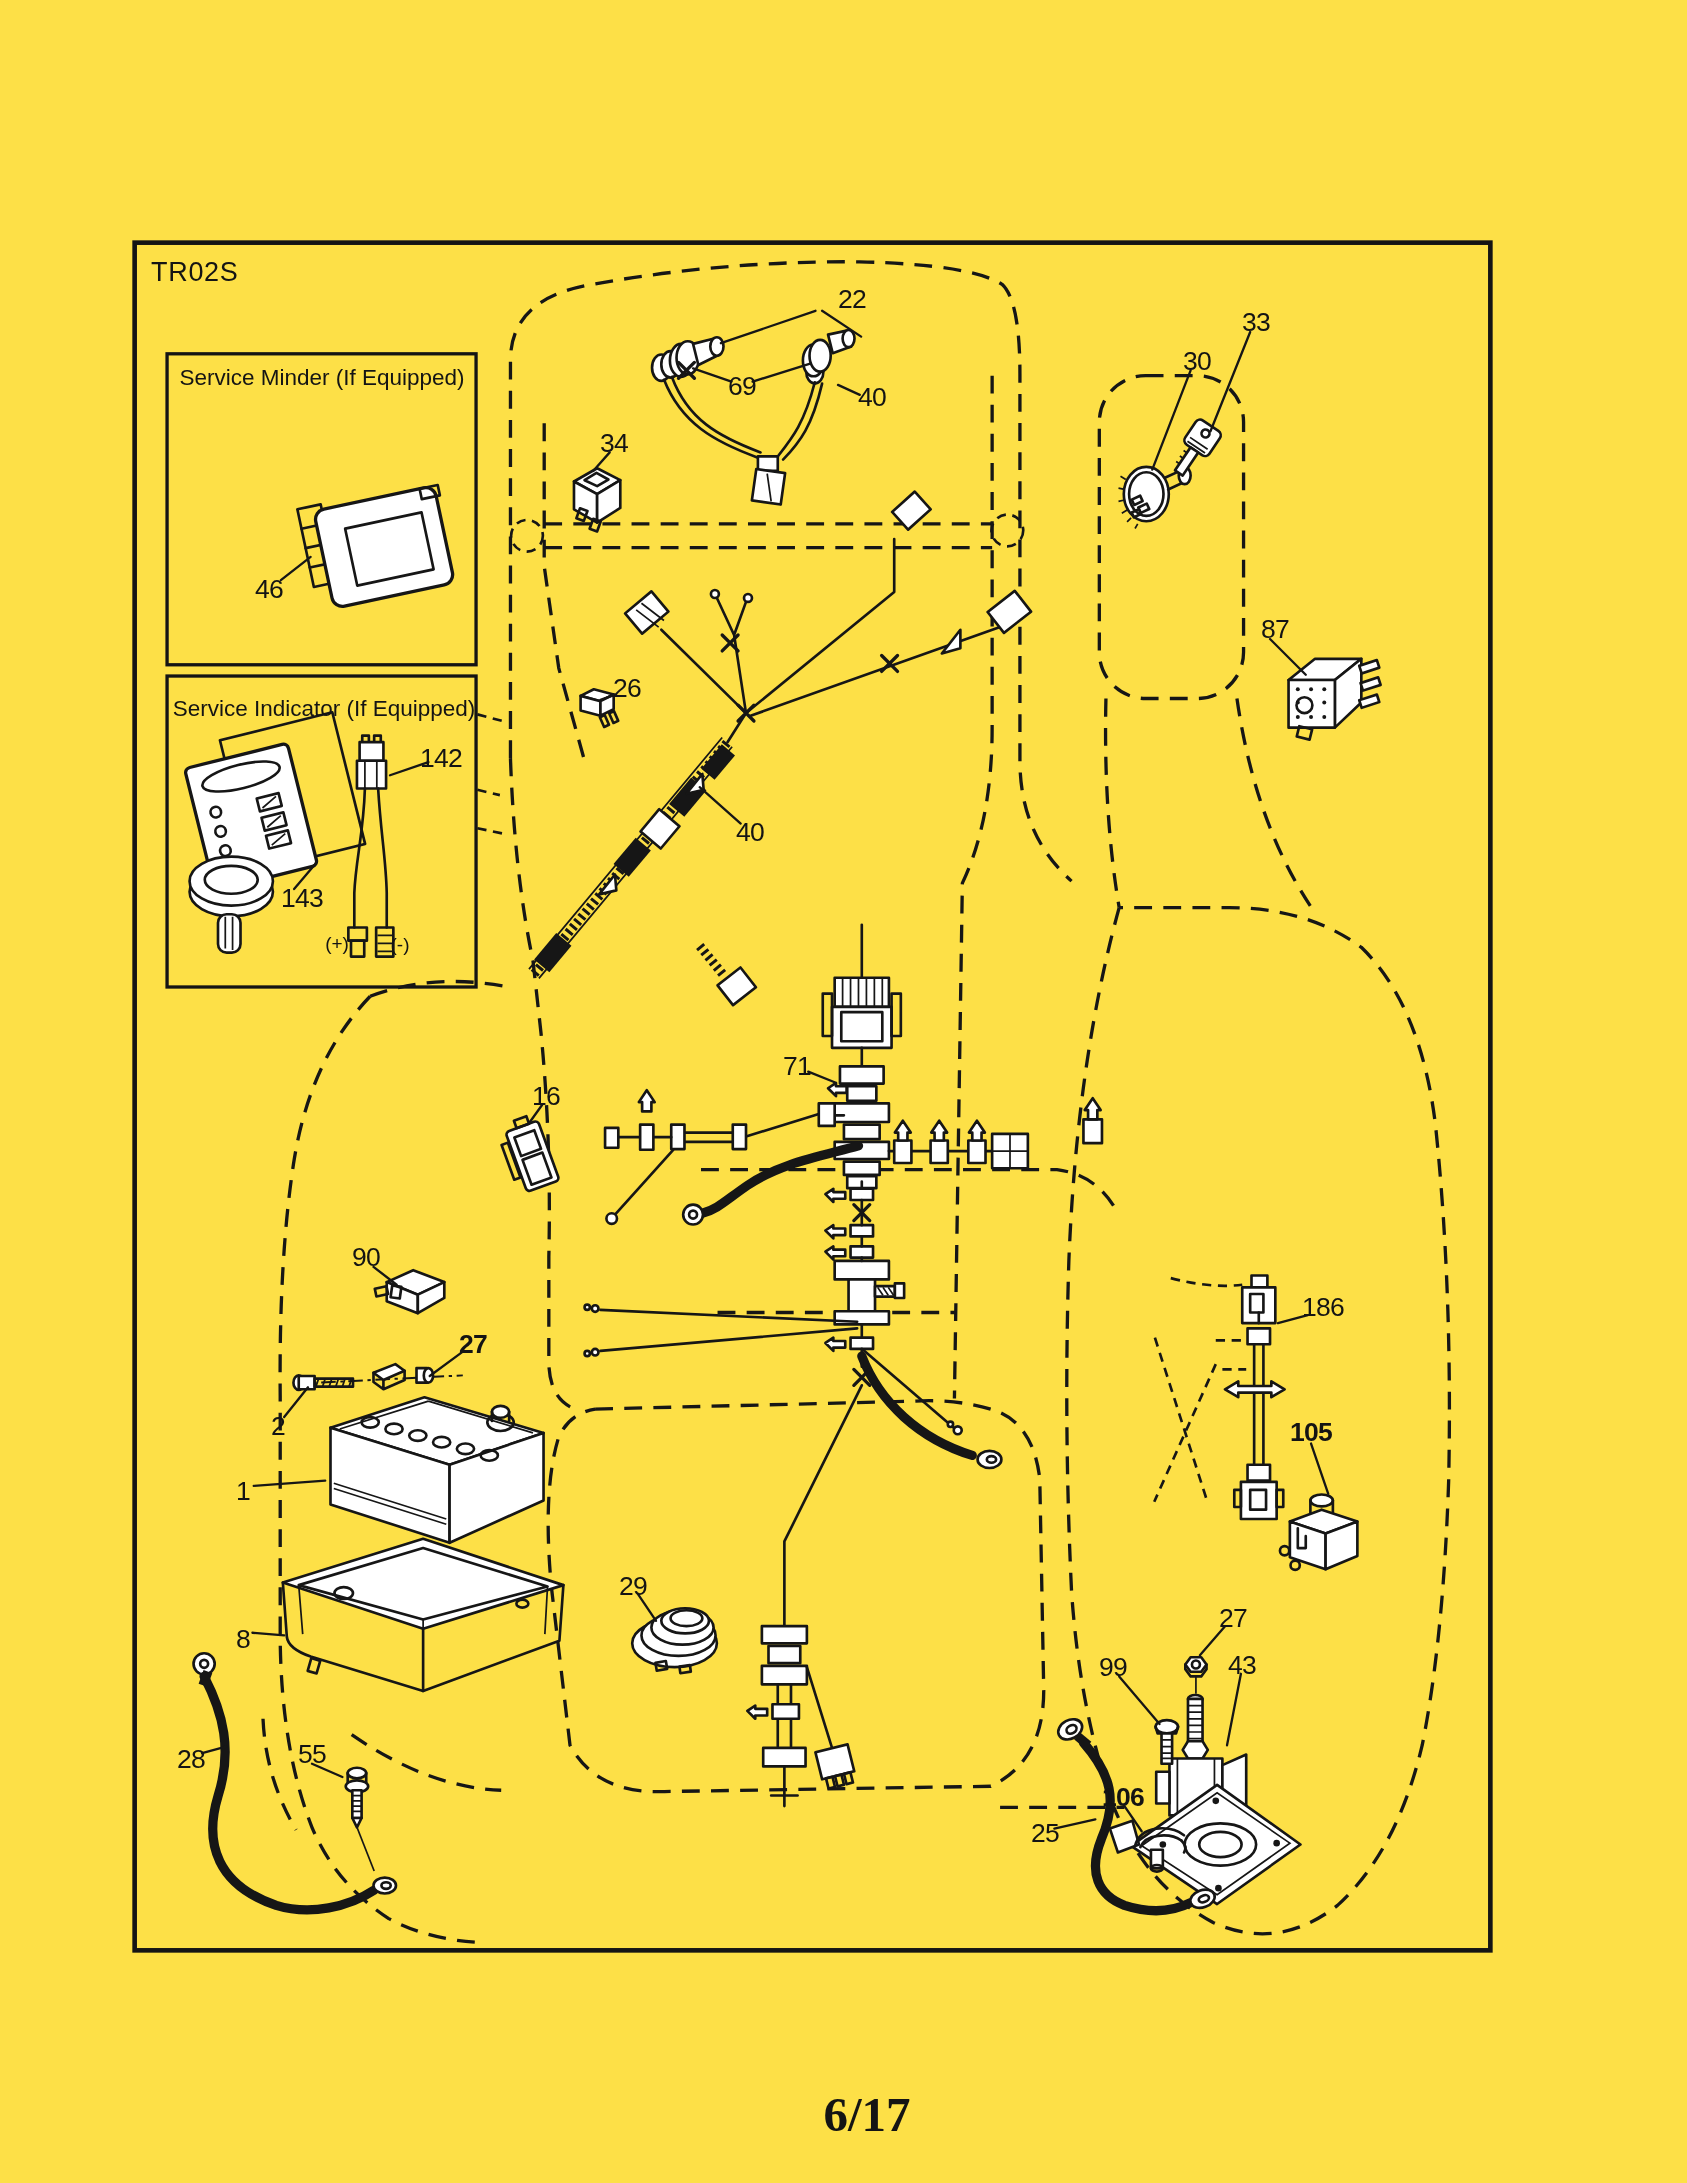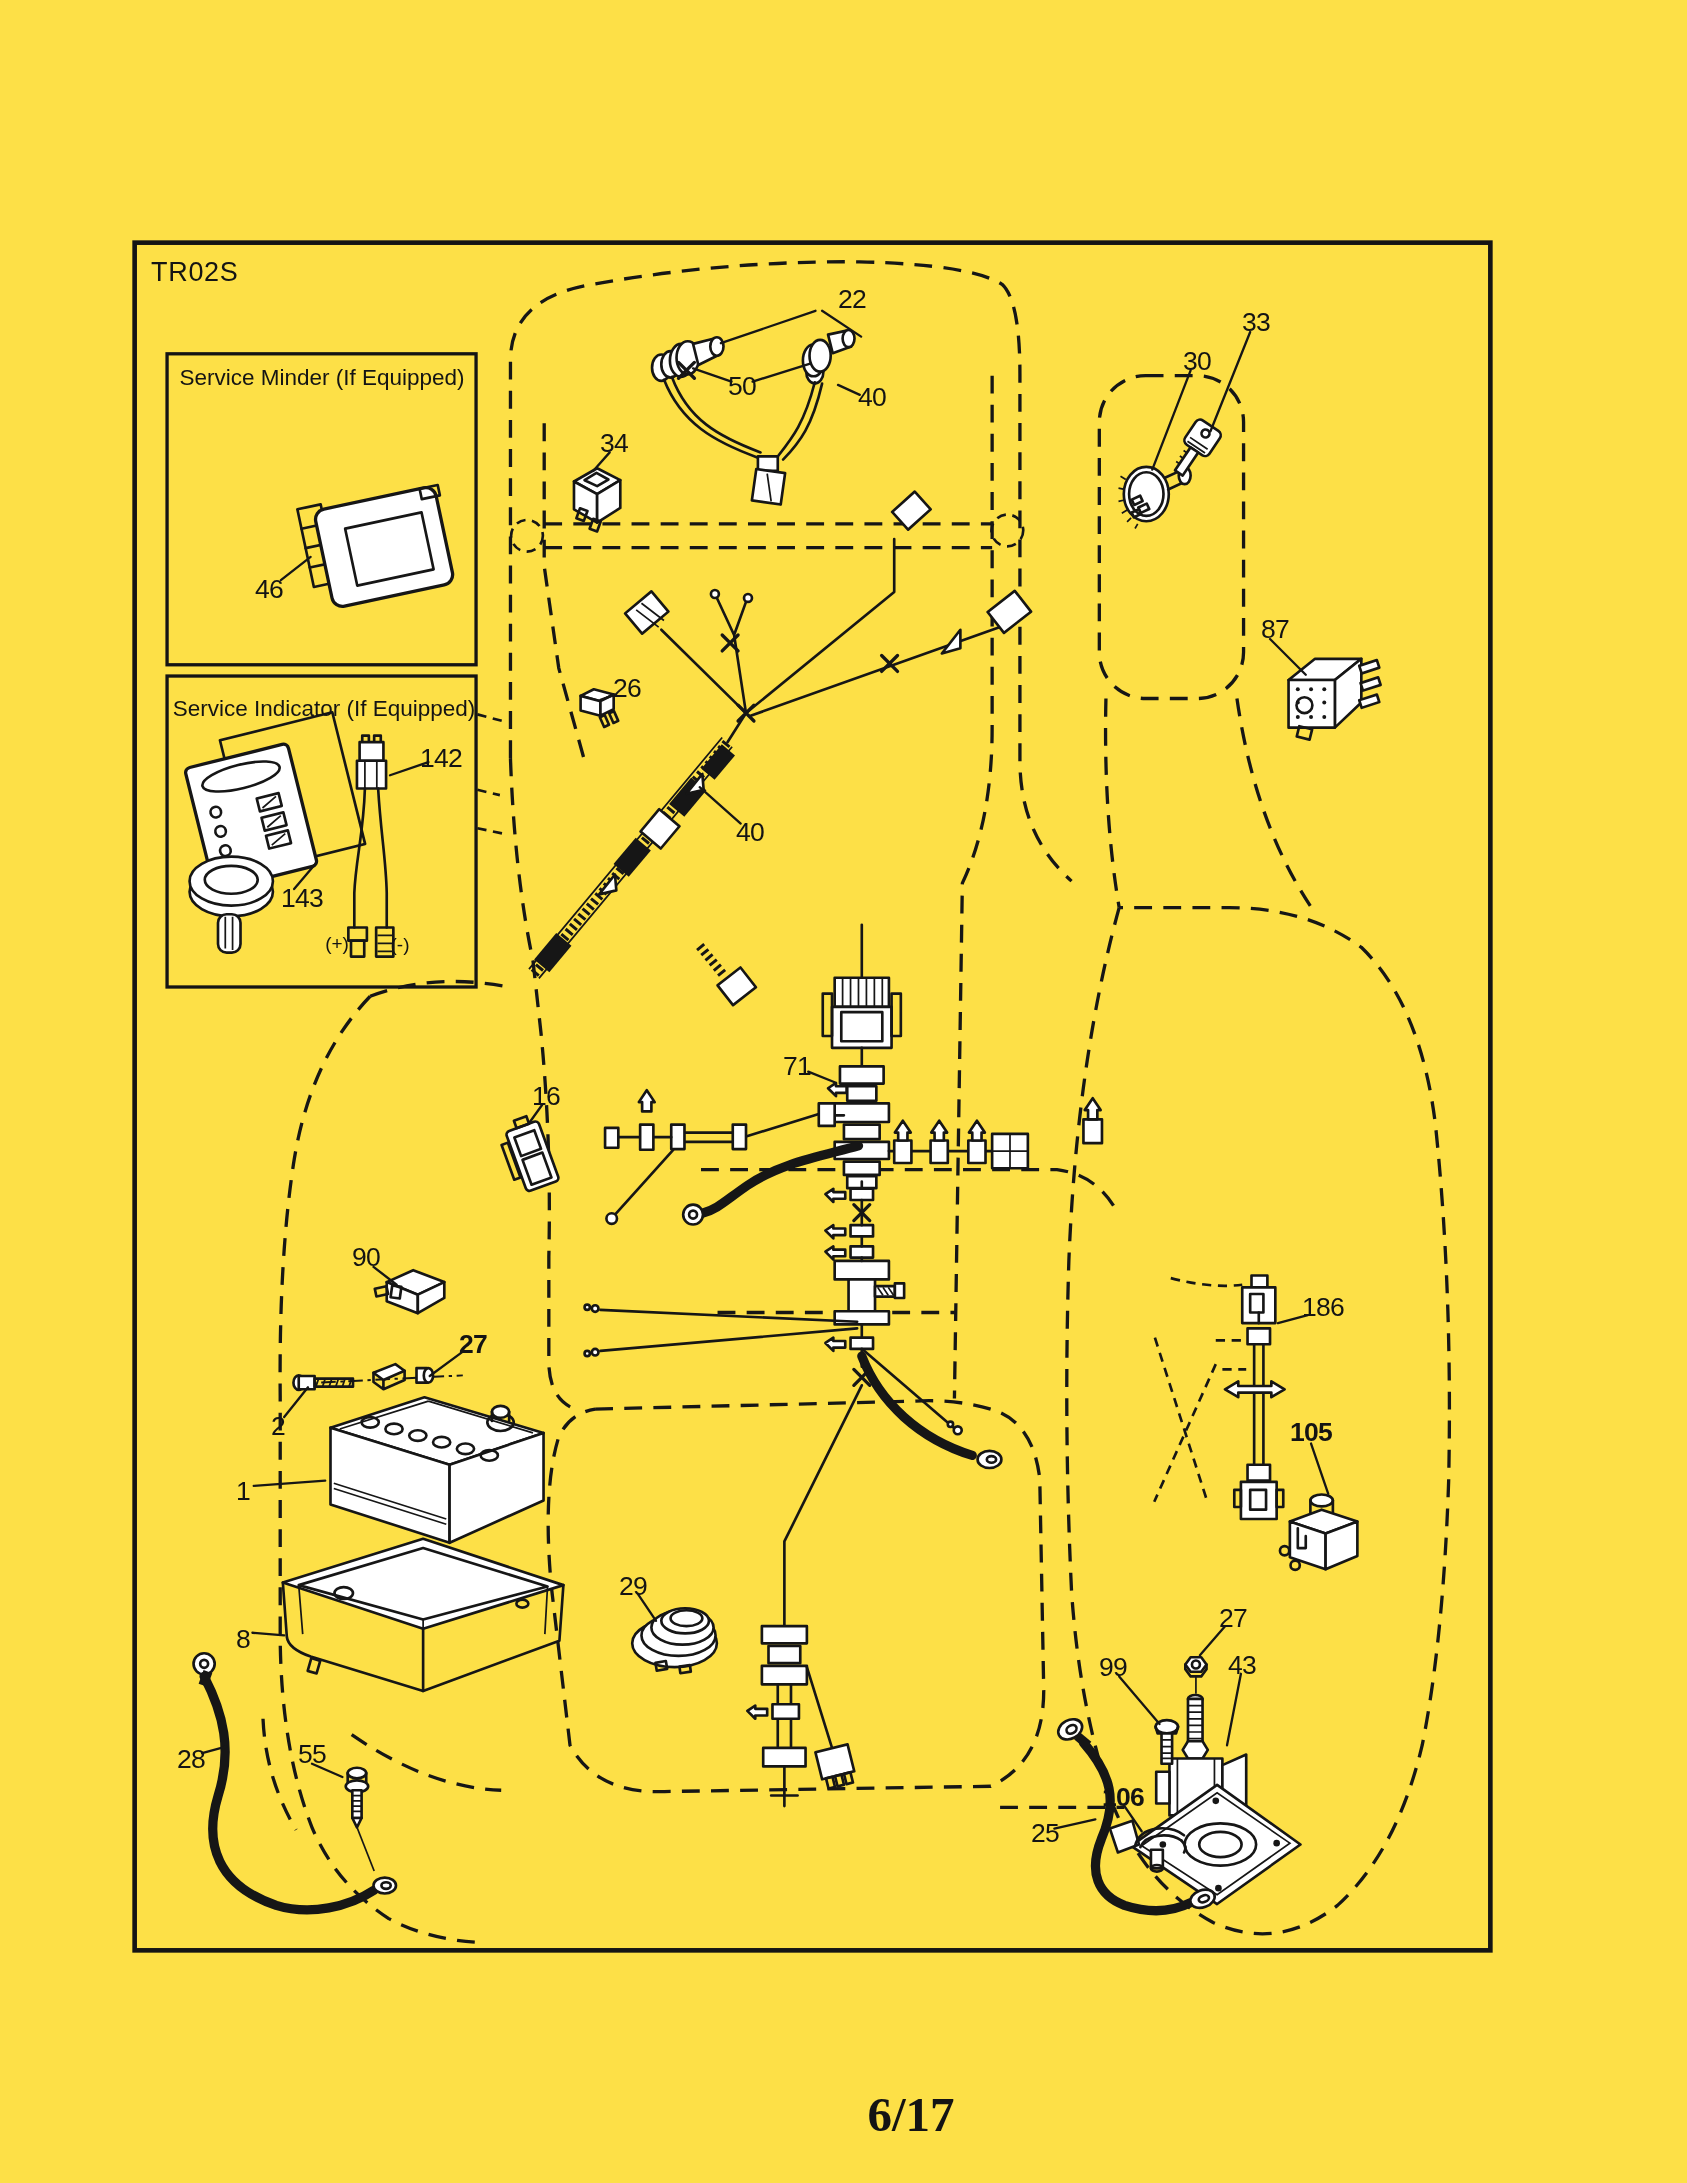--- a/index.html
+++ b/index.html
@@ -6,21 +6,21 @@
   #page{position:relative;width:1687px;height:2183px;background:#fde047;overflow:hidden;
         font-family:"Liberation Sans",sans-serif;color:#141414;padding-left:28px;}
   #art{position:absolute;left:132px;top:240px;}
   .co{position:absolute;transform:translate(-50%,-50%);font:400 26.5px "Liberation Sans",sans-serif;
       color:#141414;letter-spacing:-0.7px;white-space:nowrap;}
   .co.b{font-weight:700;}
   .sign{position:absolute;transform:translate(-50%,-50%);font:400 19px "Liberation Sans",sans-serif;color:#141414;}
   .model{position:absolute;left:151px;top:257px;font:400 27px "Liberation Sans",sans-serif;letter-spacing:0.7px;}
   .inset-title{position:absolute;transform:translate(-50%,-50%);font:400 22.5px "Liberation Sans",sans-serif;white-space:nowrap;}
   .pageno{position:absolute;left:867px;top:2114px;transform:translate(-50%,-50%);
-          font:700 49px "Liberation Serif",serif;margin-left:44px;}
+          font:700 49px "Liberation Serif",serif;}
   svg .s{fill:none;stroke:#161616;stroke-width:4;stroke-linejoin:round;stroke-linecap:round;}
   svg .s2{fill:none;stroke:#161616;stroke-width:5;stroke-linejoin:round;stroke-linecap:round;}
   svg .ld{fill:none;stroke:#161616;stroke-width:3.5;stroke-linecap:round;}
   svg .w{fill:#fff;stroke:#161616;stroke-width:4;stroke-linejoin:round;}
   svg .w2{fill:#fff;stroke:#161616;stroke-width:5;stroke-linejoin:round;}
   svg .k{fill:#161616;stroke:none;}
   svg .d{fill:none;stroke:#161616;stroke-width:5;stroke-dasharray:27 17;}
   svg .d2{fill:none;stroke:#161616;stroke-width:4;stroke-dasharray:14 10;}
   svg .thick{fill:none;stroke:#161616;stroke-width:14;stroke-linecap:round;}
   svg .braid{fill:none;stroke:#161616;stroke-width:14;stroke-dasharray:4.5 5.5;}
@@ -481,21 +481,21 @@
     </g>
   </svg>
 
   <div class="model">TR02S</div>
   <div class="inset-title" style="left:322px;top:378px">Service Minder (If Equipped)</div>
   <div class="inset-title" style="left:324px;top:709px">Service Indicator (If Equipped)</div>
   <div class="sign" style="left:337px;top:944px">(+)</div>
   <div class="sign" style="left:400px;top:945px">(-)</div>
 
   <div class="co" style="left:852px;top:299px">22</div>
-  <div class="co" style="left:742px;top:386px">50</div>
+  <div class="co" style="left:742px;top:386px">69</div>
   <div class="co" style="left:872px;top:397px">40</div>
   <div class="co" style="left:614px;top:443px">34</div>
   <div class="co" style="left:1197px;top:361px">30</div>
   <div class="co" style="left:1256px;top:322px">33</div>
   <div class="co" style="left:1275px;top:629px">87</div>
   <div class="co" style="left:627px;top:688px">26</div>
   <div class="co" style="left:750px;top:832px">40</div>
   <div class="co" style="left:546px;top:1096px">16</div>
   <div class="co" style="left:797px;top:1066px">71</div>
   <div class="co" style="left:366px;top:1257px">90</div>

